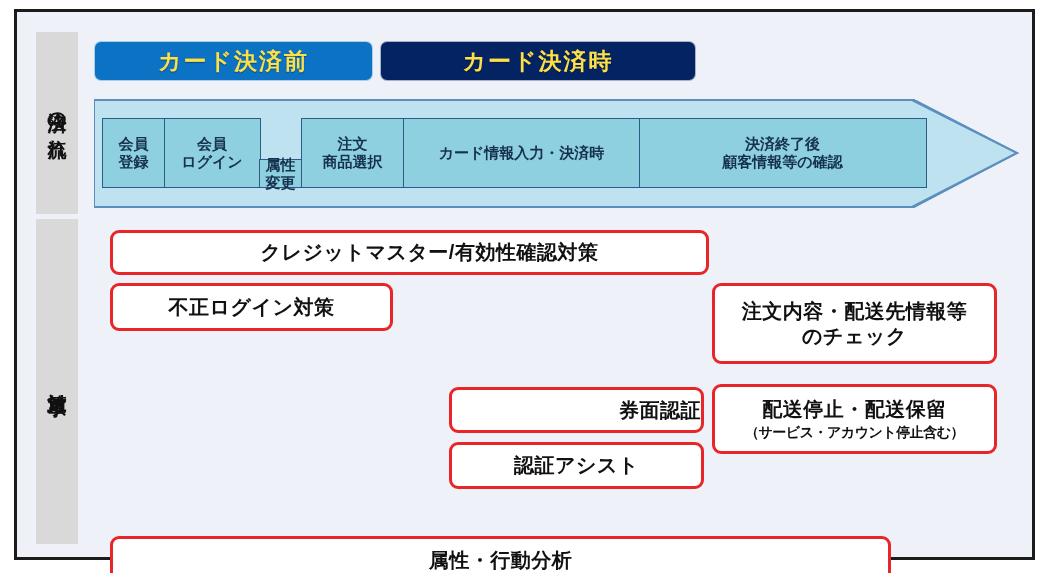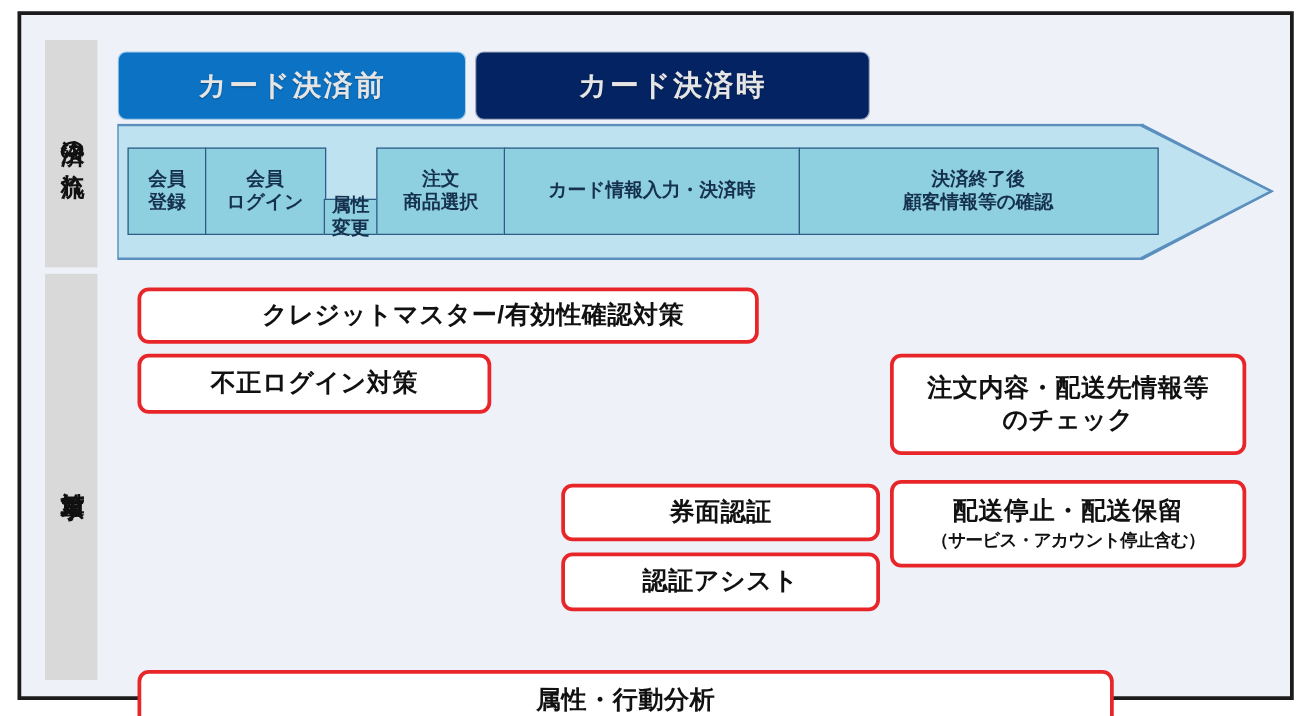--- a/index.html
+++ b/index.html
@@ -40,23 +40,23 @@
     font-size: 19px;
     box-sizing: border-box;
   }
   #label-flow  { left: 19px; top: 20px;  width: 42px; height: 182px; }
   #label-meas  { left: 19px; top: 207px; width: 42px; height: 325px; }
 
   
   .phase {
     position: absolute;
     top: 29px;
-    height: 55px;
+    height: 40px;
     border-radius: 7px;
-    color: #e5e5e5;
+    color: #fde047;
     font-weight: bold;
     font-size: 23px;
     letter-spacing: 2px;
     display: flex;
     align-items: center;
     justify-content: center;
     box-sizing: border-box;
     border: 1.5px solid rgba(255,255,255,0.65);
     text-shadow: 0 1px 1px rgba(0,0,0,0.35);
   }
@@ -139,25 +139,25 @@
   .box.green {
     background: #14a53c;
     color: #ffffff;
   }
   .box.green .line1 {
     font-size: 21px;
     letter-spacing: 1px;
     text-shadow: 0 1px 1px rgba(0,0,0,0.2);
   }
 
-  #box-credit-master { left: 93px;  top: 218px; width: 497px; height: 45px; padding-left: 40px; }
+  #box-credit-master { left: 93px;  top: 218px; width: 599px; height: 45px; padding-left: 40px; }
   #box-bad-login     { left: 93px;  top: 271px; width: 283px; height: 48px; }
   #box-emv3ds        { left: 432px; top: 276px; width: 255px; height: 88px; }
   #box-order-check   { left: 695px; top: 271px; width: 285px; height: 81px; }
-  #box-card-auth     { left: 432px; top: 375px; width: 255px; height: 46px; }
+  #box-card-auth     { left: 432px; top: 375px; width: 255px; height: 46px; align-items: flex-end; }
   #box-ship-hold     { left: 695px; top: 372px; width: 285px; height: 70px; }
   #box-auth-assist   { left: 432px; top: 430px; width: 255px; height: 47px; }
   #box-behavior      { left: 93px;  top: 490px; width: 781px; height: 49px; margin-top: 34px; }
 </style>
 </head>
 <body>
 
 <div id="frame">
 
   <div class="rowlabel" id="label-flow">決済の流れ</div>

